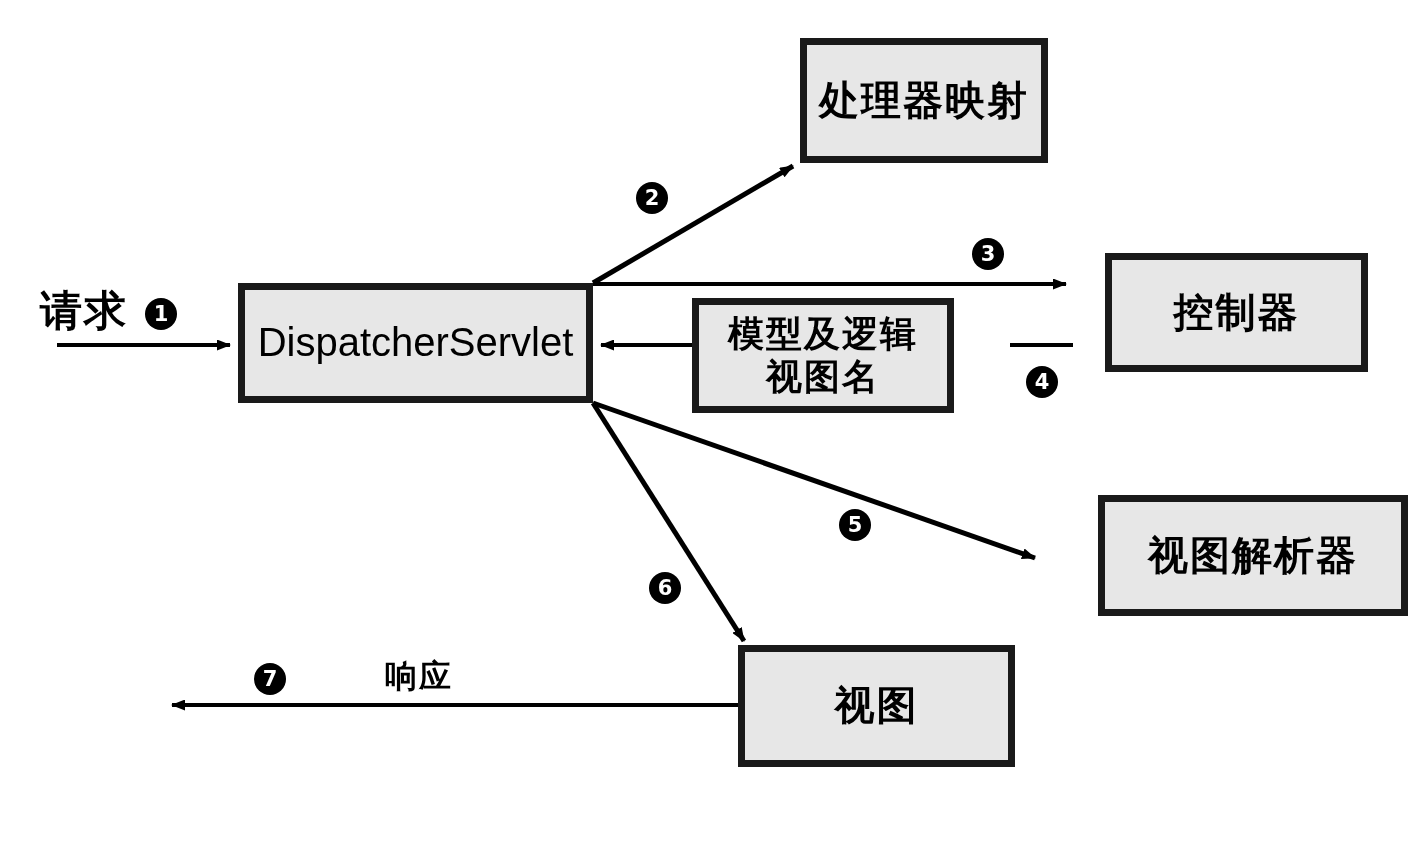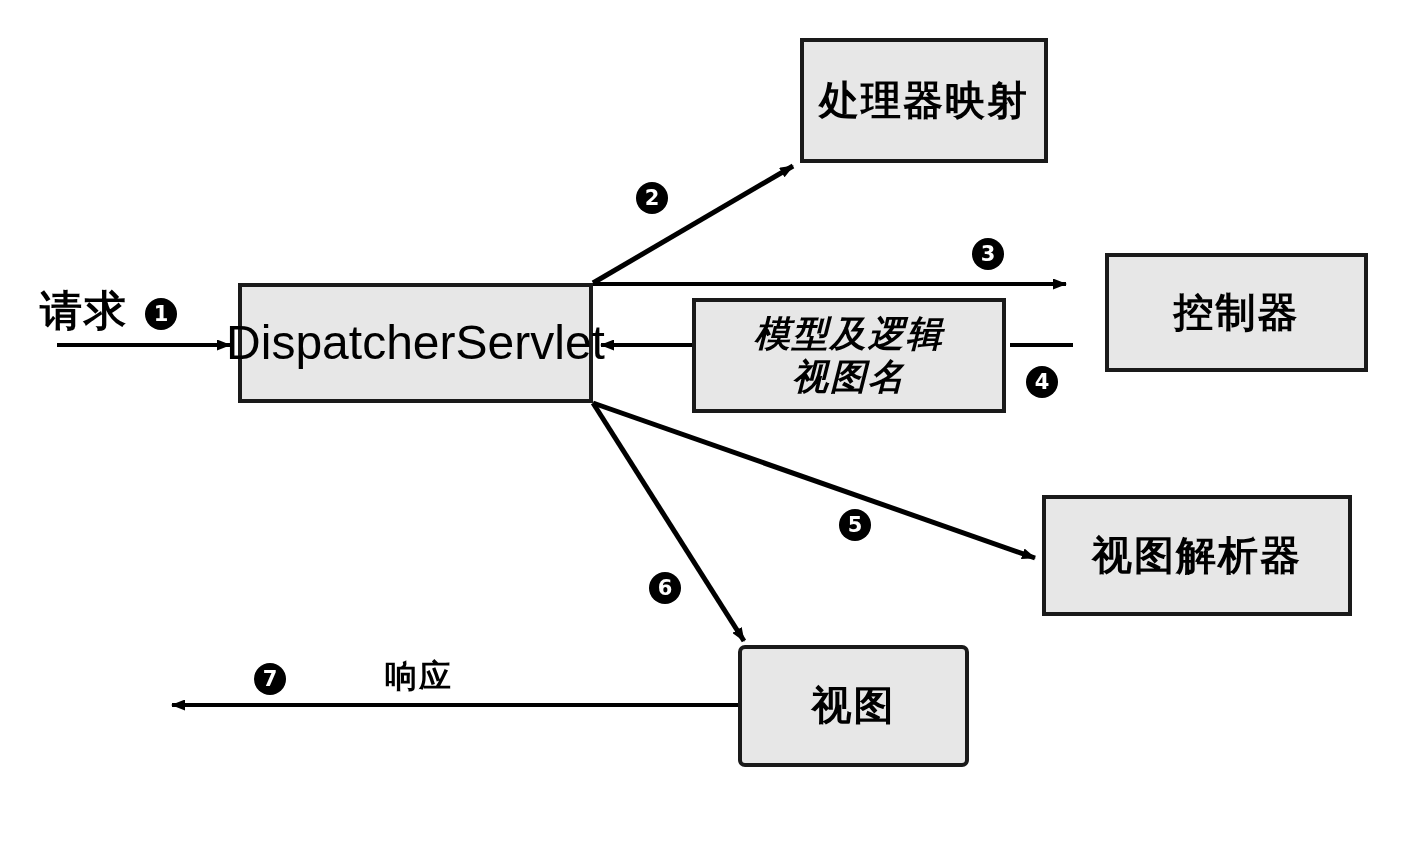--- a/index.html
+++ b/index.html
@@ -1,21 +1,21 @@
 <!DOCTYPE html>
 <html><head>
 <meta charset="utf-8">
 <style>
   html,body{margin:0;padding:0;background:#ffffff;}
   body{width:1422px;height:848px;overflow:hidden;
        font-family:"Liberation Sans","DejaVu Sans",sans-serif;}
   #stage{position:relative;width:1422px;height:848px;background:#fff;}
   #wires{position:absolute;left:0;top:0;width:1422px;height:848px;}
   .node{position:absolute;box-sizing:border-box;
-        background:#e7e7e7;border:4px solid #b91c1c;
+        background:#e7e7e7;border:7px solid #b91c1c;
         display:flex;align-items:center;justify-content:center;
         text-align:center;color:#000;line-height:1.18;}
   .node span{display:block;}
   .cjk{font-family:"DejaVu Sans","Liberation Sans",sans-serif;font-weight:700;letter-spacing:2px;}
   .lat{font-family:"Liberation Sans","DejaVu Sans",sans-serif;font-weight:400;letter-spacing:0px;}
   .caption{position:absolute;color:#000000;white-space:nowrap;}
   .marker{position:absolute;width:32px;height:32px;border-radius:50%;
           background:#000;color:#fff;display:flex;align-items:center;
           justify-content:center;font-family:"DejaVu Sans",sans-serif;
           font-size:21px;font-weight:700;line-height:1;}
@@ -57,35 +57,35 @@
       <line x1="593" y1="403" x2="744" y2="641" stroke="#000" stroke-width="5" marker-end="url(#ah)"></line>
     </g>
 
     <g>
       <line x1="738" y1="705" x2="172" y2="705" stroke="#000" stroke-width="4" marker-end="url(#ah)"></line>
     </g>
   </svg>
 
   <div id="nodes">
       <div class="node" style="left: 238px; top: 283px; width: 355px; height: 120px; background: rgb(231, 231, 231); border-color: rgb(26, 26, 26);">
-        <span class="lat" style="font-size: 48px;">DispatcherServlet</span>
+        <span class="lat" style="font-size: 40px;">DispatcherServlet</span>
       </div>
       <div class="node" style="left: 800px; top: 38px; width: 248px; height: 125px; background: rgb(231, 231, 231); border-color: rgb(26, 26, 26);">
         <span class="cjk" style="font-size: 40px;">处理器映射</span>
       </div>
       <div class="node" style="left: 1105px; top: 253px; width: 263px; height: 119px; background: rgb(231, 231, 231); border-color: rgb(26, 26, 26);">
         <span class="cjk" style="font-size: 40px;">控制器</span>
       </div>
-      <div class="node" style="left: 692px; top: 298px; width: 314px; height: 115px; background: rgb(231, 231, 231); border-color: rgb(26, 26, 26); font-style: italic;">
+      <div class="node" style="left: 692px; top: 298px; width: 262px; height: 115px; background: rgb(231, 231, 231); border-color: rgb(26, 26, 26);">
         <span class="cjk" style="font-size: 36px;">模型及逻辑<br>视图名</span>
       </div>
-      <div class="node" style="left: 1042px; top: 495px; width: 310px; height: 121px; background: rgb(231, 231, 231); border-color: rgb(26, 26, 26);">
+      <div class="node" style="left: 1098px; top: 495px; width: 310px; height: 121px; background: rgb(231, 231, 231); border-color: rgb(26, 26, 26);">
         <span class="cjk" style="font-size: 40px;">视图解析器</span>
       </div>
-      <div class="node" style="left: 738px; top: 645px; width: 231px; height: 122px; background: rgb(231, 231, 231); border-color: rgb(26, 26, 26); border-radius: 7px;">
+      <div class="node" style="left: 738px; top: 645px; width: 277px; height: 122px; background: rgb(231, 231, 231); border-color: rgb(26, 26, 26);">
         <span class="cjk" style="font-size: 40px;">视图</span>
       </div>
     </div>
   <div id="captions">
       <div class="caption cjk" style="left: 40px; top: 283px; font-size: 42px;">请求</div>
       <div class="caption cjk" style="left: 385px; top: 655px; font-size: 32px;">响应</div>
     </div>
   <div id="markers">
       <div class="marker" style="left: 145px; top: 298px;">1</div>
       <div class="marker" style="left: 636px; top: 182px;">2</div>

